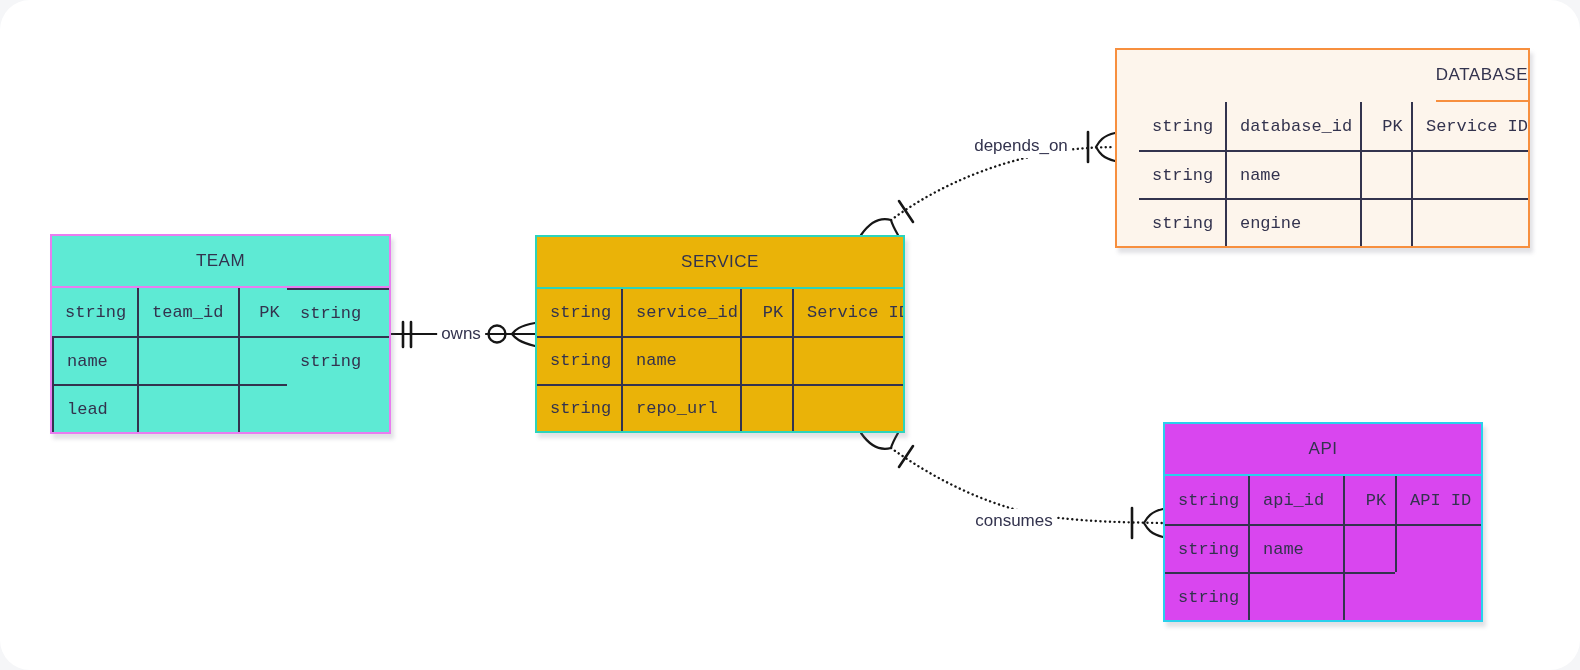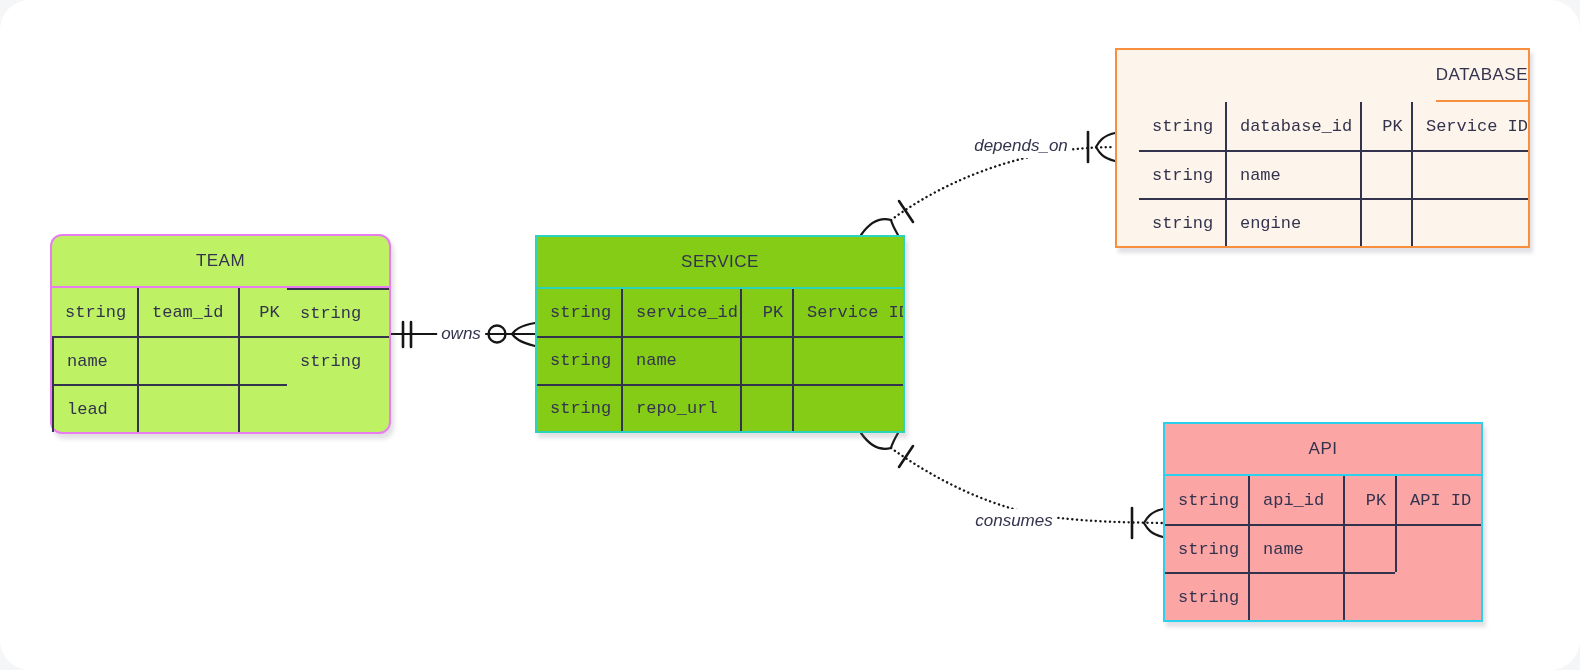--- a/index.html
+++ b/index.html
@@ -50,24 +50,24 @@
     box-sizing: border-box;
     border-color: inherit;
     white-space: nowrap;
     overflow: hidden;
   }
   .cell { border-left: 2px solid; border-top: 2px solid; border-color: inherit; }
   .cell.c0 { border-left: none; }
   .cell.r0 { border-top: none; }
   .cell.k { justify-content: center; padding-left: 12px; }
 
-  .ent-team     { border-color: #e97df0; background: #bef264; border-radius: 12px; }
-  .ent-service  { border-color: #2cd4bb; background: #84cc16; }
+  .ent-team     { border-color: #e97df0; background: #5eead4; }
+  .ent-service  { border-color: #2cd4bb; background: #eab308; }
   .ent-database { border-color: #f78f3e; background: #fdf5ec; align-items: flex-end; }
-  .ent-api      { border-color: #2ad0ec; background: #fca5a5; }
+  .ent-api      { border-color: #2ad0ec; background: #d946ef; }
 
   .cols-team     { grid-template-columns: 85px 101px 49px 1fr; }
   .cols-service  { grid-template-columns: 84px 119px 52px 1fr; }
   .cols-database { grid-template-columns: 86px 135px 51px 1fr; }
   .cols-api      { grid-template-columns: 83px 95px 52px 1fr; }
 
   
   #rels {
     position: absolute;
     left: 0; top: 0;
@@ -84,21 +84,20 @@
   #rels .solid { stroke-width: 2; }
 
   .rel-label {
     position: absolute;
     transform: translate(-50%, -50%);
     background: #ffffff;
     color: #33334e;
     font-size: 17px;
     padding: 2px 4px;
     white-space: nowrap;
-    font-style: italic;
   }
 </style>
 </head>
 <body>
 
 <div id="canvas">
 
   <svg id="rels" width="1580" height="670" viewBox="0 0 1580 670">
 
     <line class="stroke solid" x1="391" y1="334" x2="535" y2="334"></line>

